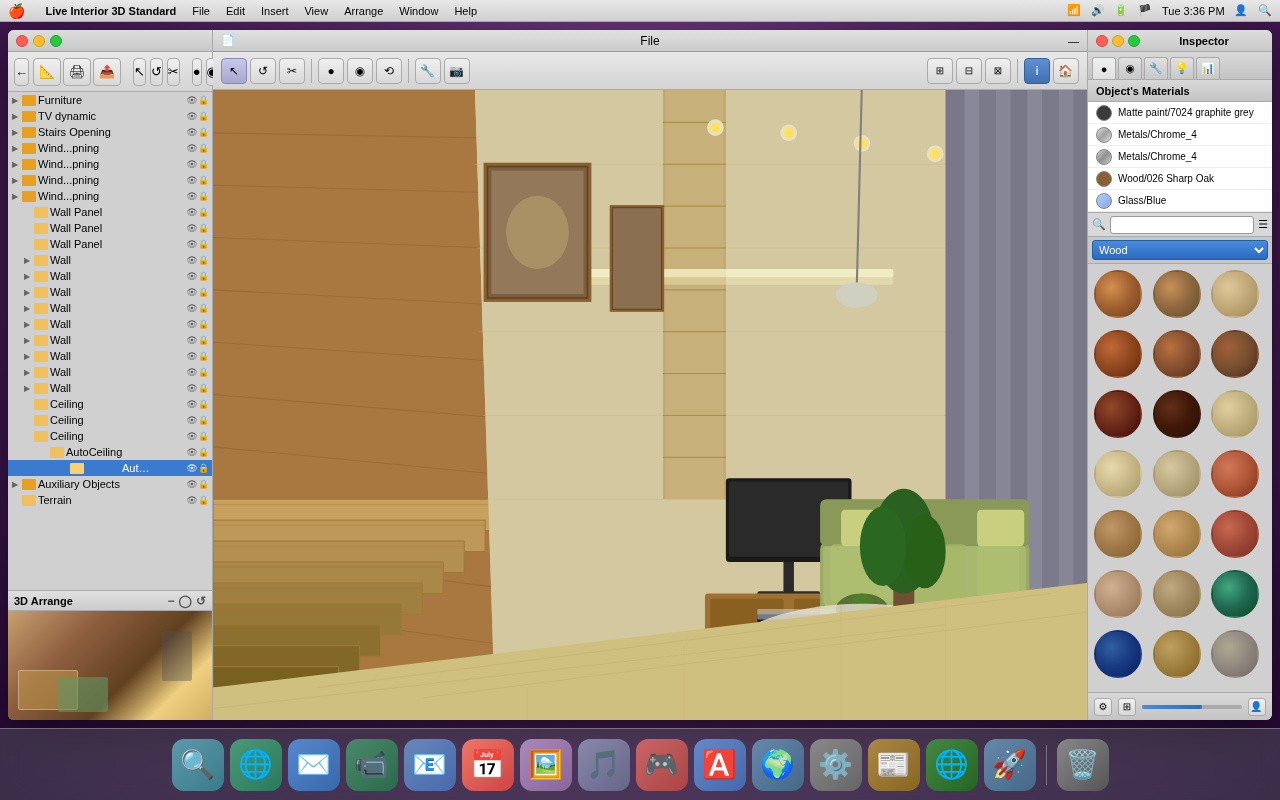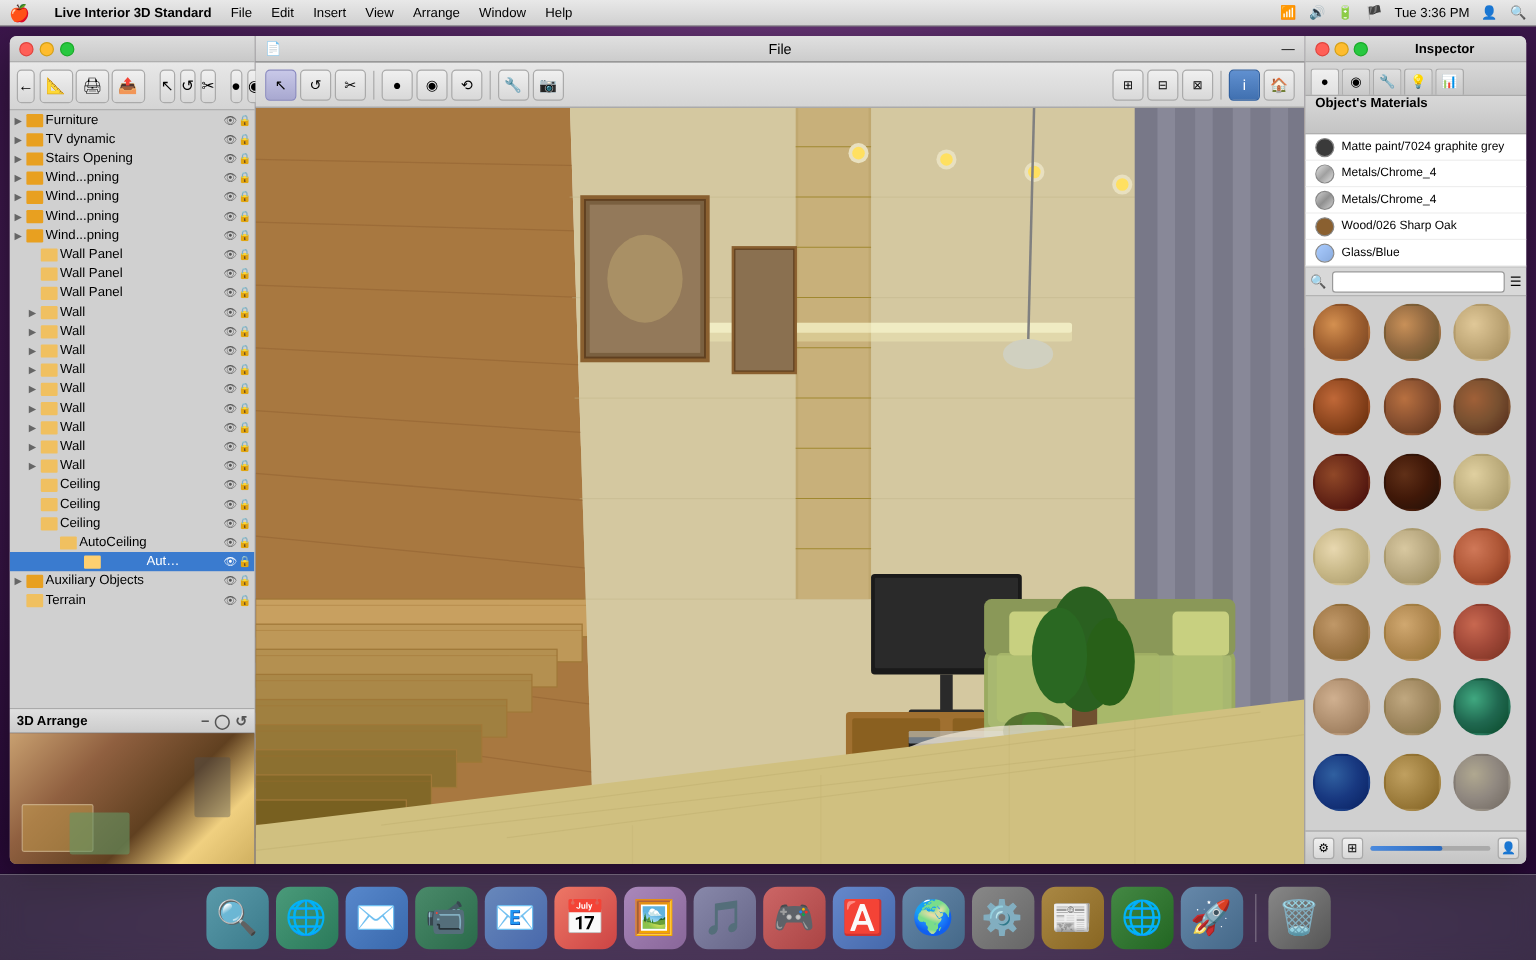--- a/index.html
+++ b/index.html
@@ -262,23 +262,24 @@
       justify-content: center;
       font-size: 11px;
       margin-right: 2px;
     }
     .insp-tab.active {
       background: linear-gradient(to bottom, #f0f0f0, #e0e0e0);
     }
 
     
     .section-header {
-      height: 32px;
+      height: 22px;
       background: linear-gradient(to bottom, #d8d8d8, #c4c4c4);
       display: flex;
+      align-items: center;
       padding: 0 8px;
       border-bottom: 1px solid #aaa;
       font-size: 11px;
       font-weight: 700;
     }
     .materials-list {
       background: #ffffff;
       border-bottom: 1px solid #aaa;
     }
     .material-item {
@@ -1045,20 +1046,29 @@
         </div>
       </div>
 
       <div class="search-bar">
         <span class="search-icon">🔍</span>
         <input class="search-input" type="text" placeholder="" style="">
         <span style="font-size:11px;">☰</span>
       </div>
 
 
+      <div style="padding:3px 4px;background:#c8c8c8;border-bottom:1px solid #aaa;">
+        <select class="gallery-select" style="width:100%;height:20px;font-size:11px;background:linear-gradient(to bottom,#4a8adf,#2a6abf);color:white;border:1px solid #2060a0;border-radius:3px;">
+          <option>Wood</option>
+          <option>Stone</option>
+          <option>Metal</option>
+          <option>Fabric</option>
+          <option>Paint</option>
+        </select>
+      </div>
 
       <div class="swatches-grid">
         <div class="swatch-item" style="background:radial-gradient(circle at 35% 35%,#d49050,#a06030,#704020);"></div>
         <div class="swatch-item" style="background:radial-gradient(circle at 35% 35%,#c89058,#906840,#605028);"></div>
         <div class="swatch-item" style="background:radial-gradient(circle at 35% 35%,#e0c898,#c0a878,#a08858);"></div>
         <div class="swatch-item" style="background:radial-gradient(circle at 35% 35%,#c06838,#904820,#602808);"></div>
         <div class="swatch-item" style="background:radial-gradient(circle at 35% 35%,#b87040,#885030,#583018);"></div>
         <div class="swatch-item" style="background:radial-gradient(circle at 35% 35%,#a06038,#785030,#502818);"></div>
         <div class="swatch-item" style="background:radial-gradient(circle at 35% 35%,#904828,#682818,#400808);"></div>
         <div class="swatch-item" style="background:radial-gradient(circle at 35% 35%,#603018,#401808,#201008);"></div>

